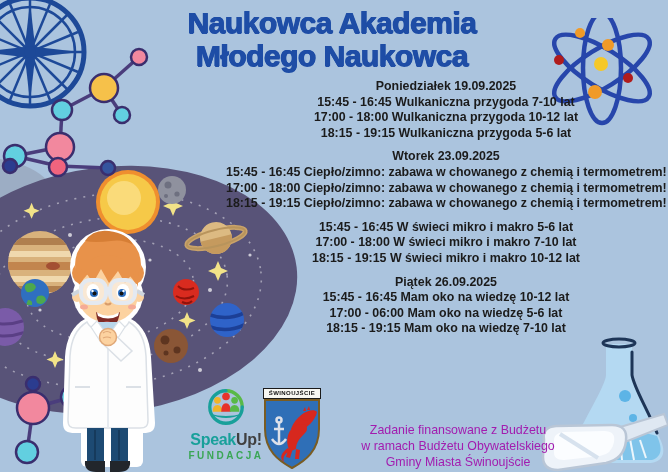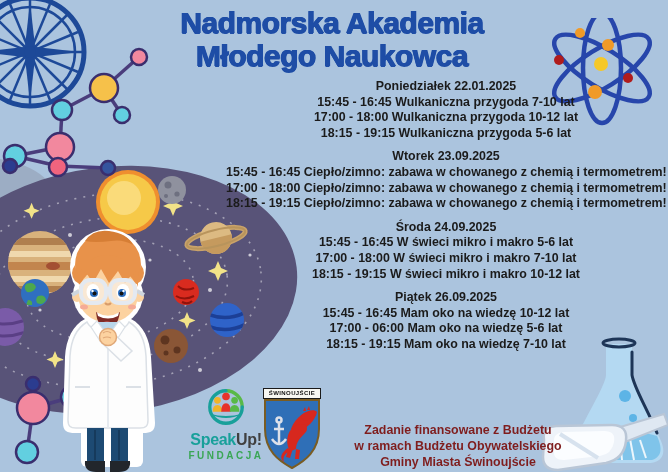--- a/index.html
+++ b/index.html
@@ -36,21 +36,21 @@
   
   .crest{position:absolute;top:388px;left:263px;width:58px;}
   .crest-banner{
     background:#f7f7f2;border:1px solid #1a1a1a;color:#111;
     font-size:6px;font-weight:bold;text-align:center;letter-spacing:0.4px;
     padding:1px 0;line-height:7px;
   }
   
   .funding{
     position:absolute;top:422px;left:325px;width:266px;text-align:center;
-    color:#7f1d1d;font-size:12.4px;font-weight:bold;line-height:16px;
+    color:#a21caf;font-size:12.4px;font-weight:normal;line-height:16px;
   }
 </style>
 </head>
 <body>
 
 <div class="poster">
 
   <svg class="abs" style="left:-18px;top:-20px" width="118" height="142" viewBox="0 0 118 142">
     <g stroke="#1d4998" fill="none">
       <circle cx="48" cy="72" r="54" stroke-width="5"></circle>
@@ -333,39 +333,38 @@
 
     <g>
       <polygon points="70,100 124,84 128,95 80,114" fill="#dfe8f2" stroke="#b9c6d6" stroke-width="2"></polygon>
       <path d="M4,110 Q2,97 16,96 L72,95 Q88,95 86,111 Q84,129 66,133 L18,140 Q3,140 3,127 Z" fill="#eef3f9" stroke="#b9c6d6" stroke-width="2.5"></path>
       <path d="M14,112 Q13,103 24,102 L64,101 Q76,101 74,112 Q72,124 60,126 L24,130 Q13,130 14,121 Z" fill="#fbfdff"></path>
       <path d="M20,104 L58,128" stroke="#d7e2ee" stroke-width="4"></path>
     </g>
   </svg>
 
   <div class="title">
-    <div>Nadmorska Akademia</div>
+    <div>Naukowca Akademia</div>
     <div>Młodego Naukowca</div>
   </div>
 
   <div class="schedule">
     <div class="day-block">
-      <div class="day-heading">Poniedziałek 22.01.2025</div>
+      <div class="day-heading">Poniedziałek 19.09.2025</div>
       <div class="day-line">15:45 - 16:45 Wulkaniczna przygoda 7-10 lat</div>
       <div class="day-line">17:00 - 18:00 Wulkaniczna przygoda 10-12 lat</div>
       <div class="day-line">18:15 - 19:15 Wulkaniczna przygoda 5-6 lat</div>
     </div>
     <div class="day-block">
       <div class="day-heading">Wtorek 23.09.2025</div>
       <div class="day-line">15:45 - 16:45 Ciepło/zimno: zabawa w chowanego z chemią i termometrem!  10-12 lat</div>
       <div class="day-line">17:00 - 18:00 Ciepło/zimno: zabawa w chowanego z chemią i termometrem!  5-6 lat</div>
       <div class="day-line">18:15 - 19:15 Ciepło/zimno: zabawa w chowanego z chemią i termometrem!  7-10 lat</div>
     </div>
     <div class="day-block">
-      <div class="day-heading">Środa 24.09.2025</div>
       <div class="day-line">15:45 - 16:45 W świeci mikro i makro 5-6 lat</div>
       <div class="day-line">17:00 - 18:00 W świeci mikro i makro 7-10 lat</div>
       <div class="day-line">18:15 - 19:15 W świeci mikro i makro 10-12 lat</div>
     </div>
     <div class="day-block">
       <div class="day-heading">Piątek 26.09.2025</div>
       <div class="day-line">15:45 - 16:45 Mam oko na wiedzę 10-12 lat</div>
       <div class="day-line">17:00 - 06:00 Mam oko na wiedzę 5-6 lat</div>
       <div class="day-line">18:15 - 19:15 Mam oko na wiedzę 7-10 lat</div>
     </div>

